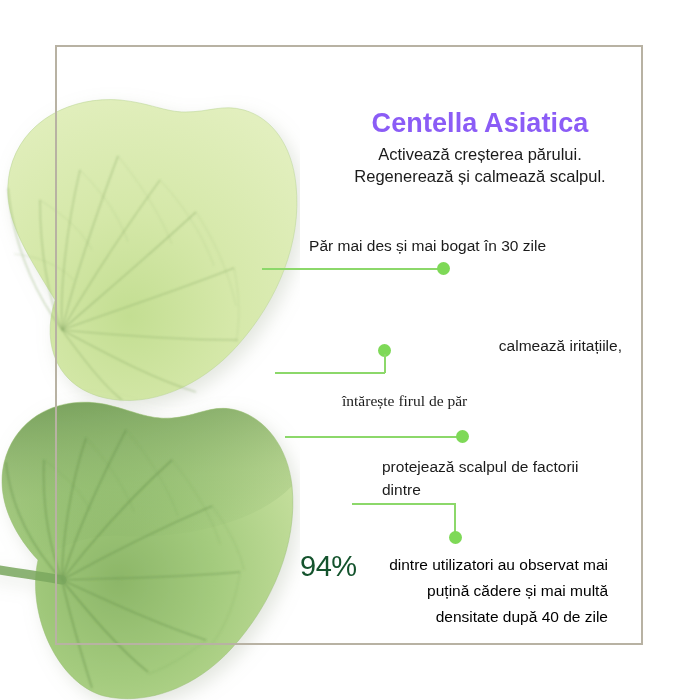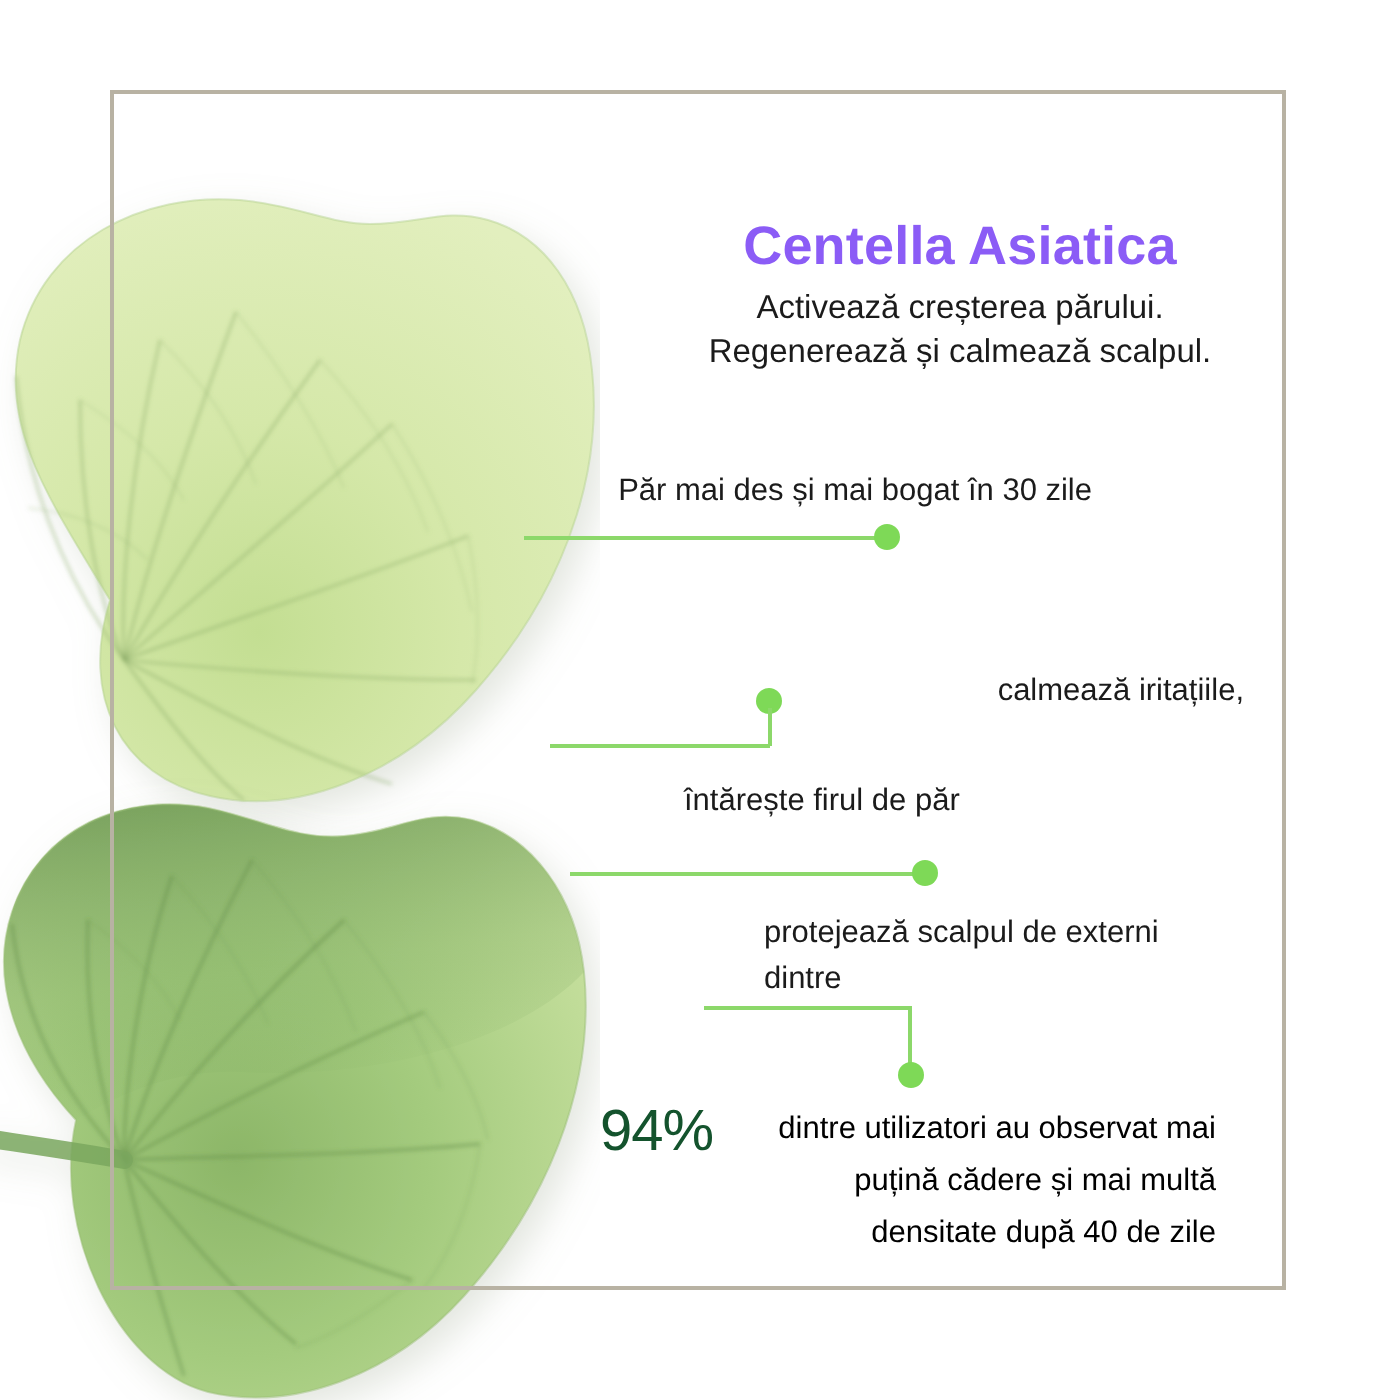--- a/index.html
+++ b/index.html
@@ -64,21 +64,21 @@
 
   
   .benefit {
     position: absolute;
     font-size: 15.5px;
     line-height: 23px;
     color: #1b1b1b;
   }
   .benefit-1 { left: 246px; top: 234px; width: 300px; text-align: right; }
   .benefit-2 { left: 362px; top: 290px; width: 260px; text-align: right; margin-top: 44px; }
-  .benefit-3 { left: 342px; top: 389px; width: 260px; text-align: left; }
+  .benefit-3 { left: 342px; top: 389px; width: 260px; text-align: left; font-family: Liberation Serif, serif; }
   .benefit-4 { left: 382px; top: 455px; width: 220px; text-align: left; }
 
   
   .connector { position: absolute; }
   .conn-line-h {
     position: absolute;
     height: 1.5px;
     background: #8cd86a;
   }
   .conn-line-v {
@@ -269,21 +269,21 @@
     <div class="conn-line-h c2-hline"></div>
   </div>
 
   <div class="benefit benefit-3">întărește firul de păr</div>
   <div class="connector">
     <div class="conn-line-h c3-line"></div>
     <div class="conn-dot c3-dot"></div>
   </div>
 
   <div class="benefit benefit-4">
-    <div>protejează scalpul de externi</div>
+    <div>protejează scalpul de factorii</div>
     <div>dintre</div>
   </div>
   <div class="connector">
     <div class="conn-line-h c4-hline"></div>
     <div class="conn-line-v c4-vline"></div>
     <div class="conn-dot c4-dot"></div>
   </div>
 
   <div class="stat">
     <div class="stat-number">94%</div>

